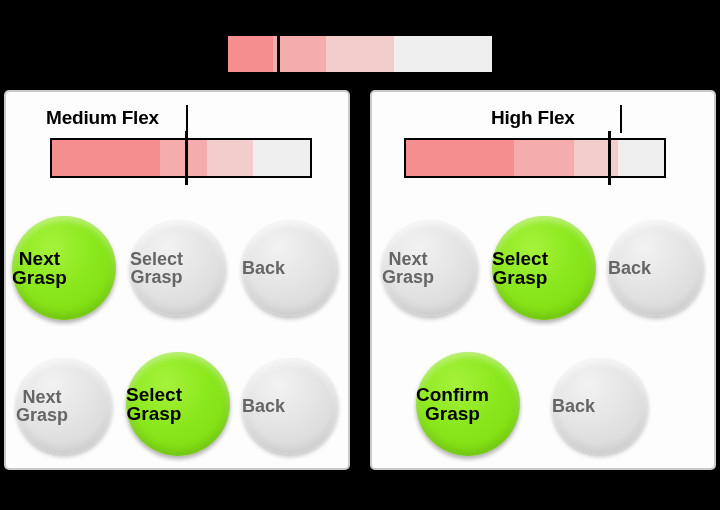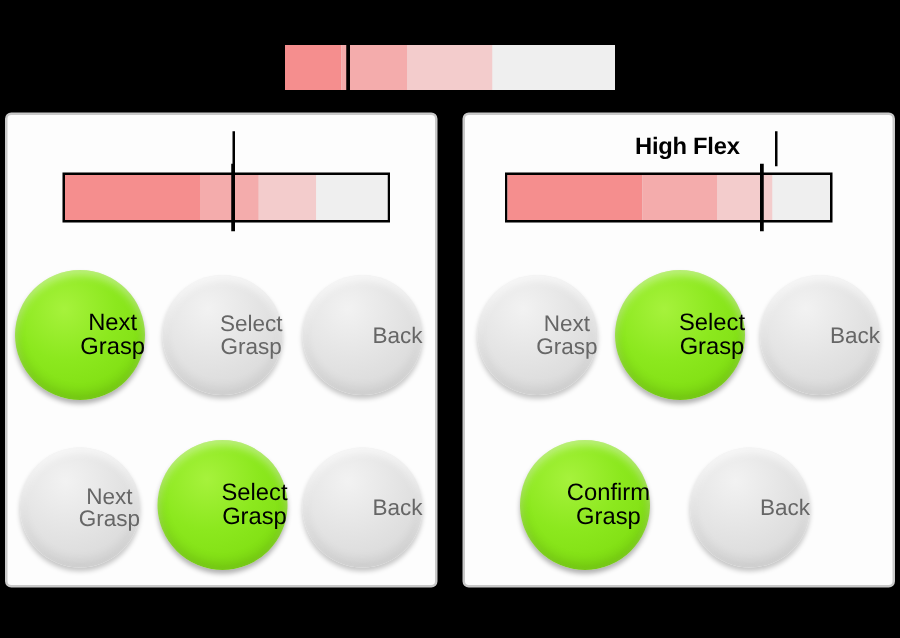--- a/index.html
+++ b/index.html
@@ -30,21 +30,21 @@
     box-sizing:border-box;
   }
   #panel-left{left:4px;width:346px;}
   #panel-right{left:370px;width:346px;}
 
   .panel-label{
     position:absolute;font-size:19px;font-weight:bold;color:#000;
     white-space:nowrap;letter-spacing:-0.2px;
   }
   #label-left{left:46px;top:107px;}
-  #label-right{left:508px;top:107px;}
+  #label-right{left:491px;top:107px;}
   .label-tick{
     position:absolute;width:2px;background:#000;
   }
   #tick-left{left:186px;top:105px;height:28px;}
   #tick-right{left:620px;top:105px;height:28px;}
 
   
   .flex-bar{
     position:absolute;height:40px;display:flex;
     border:2px solid #000;box-sizing:border-box;background:#efefef;
@@ -52,22 +52,22 @@
   #bar-left{left:50px;top:138px;width:262px;}
   #bar-right{left:404px;top:138px;width:262px;}
   .flex-bar .seg{height:100%;}
   .bar-marker{position:absolute;width:3px;background:#000;}
   #marker-left{left:185px;top:131px;height:54px;}
   #marker-right{left:610px;top:131px;height:54px;}
 
   
   .btn{
     position:absolute;border-radius:50%;
-    display:flex;align-items:center;justify-content:flex-end;
-    text-align:center;font-weight:normal;line-height:1.02;
+    display:flex;align-items:center;justify-content:flex-start;
+    text-align:center;font-weight:bold;line-height:1.02;
     box-sizing:border-box;user-select:none;
   }
   .btn span{display:block;pointer-events:none;}
   .btn.green{
     background:radial-gradient(circle at 38% 30%, #a6f23c 0%, #8ce81e 42%, #78d80a 100%);
     color:#000;
     box-shadow:0 3px 4px rgba(0,0,0,0.30), inset 0 -5px 9px rgba(0,0,0,0.13),
                inset 0 4px 7px rgba(255,255,255,0.45);
   }
   .btn.gray{
@@ -98,20 +98,21 @@
         <path d="M0,0 L7,3.4 L0,6.8 L1.9,3.4 z" fill="#000"></path>
       </marker>
     </defs>
     <line x1="318" y1="78" x2="274" y2="122" stroke="#000" stroke-width="5" marker-end="url(#ah)"></line>
     <line x1="412" y1="78" x2="456" y2="122" stroke="#000" stroke-width="5" marker-end="url(#ah)"></line>
     <line x1="92" y1="308" x2="140" y2="350" stroke="#000" stroke-width="5" marker-end="url(#ah)"></line>
     <line x1="548" y1="312" x2="548" y2="352" stroke="#000" stroke-width="5" marker-end="url(#ah)"></line>
   </svg>
 
   <div class="panel" id="panel-left"></div>
+  <div class="panel-label" id="label-left">Medium Flex</div>
   <div class="label-tick" id="tick-left"></div>
   <div class="flex-bar" id="bar-left">
       <div class="seg" style="width: 42%; background: rgb(245, 142, 142);"></div>
       <div class="seg" style="width: 18%; background: rgb(244, 172, 172);"></div>
       <div class="seg" style="width: 18%; background: rgb(243, 204, 204);"></div>
       <div class="seg" style="width: 22%; background: rgb(239, 239, 239);"></div>
     </div>
   <div class="bar-marker" id="marker-left" style="left: 184.93px;"></div>
 
   <div class="btn green sz-lg" style="left:12px;top:216px;">

